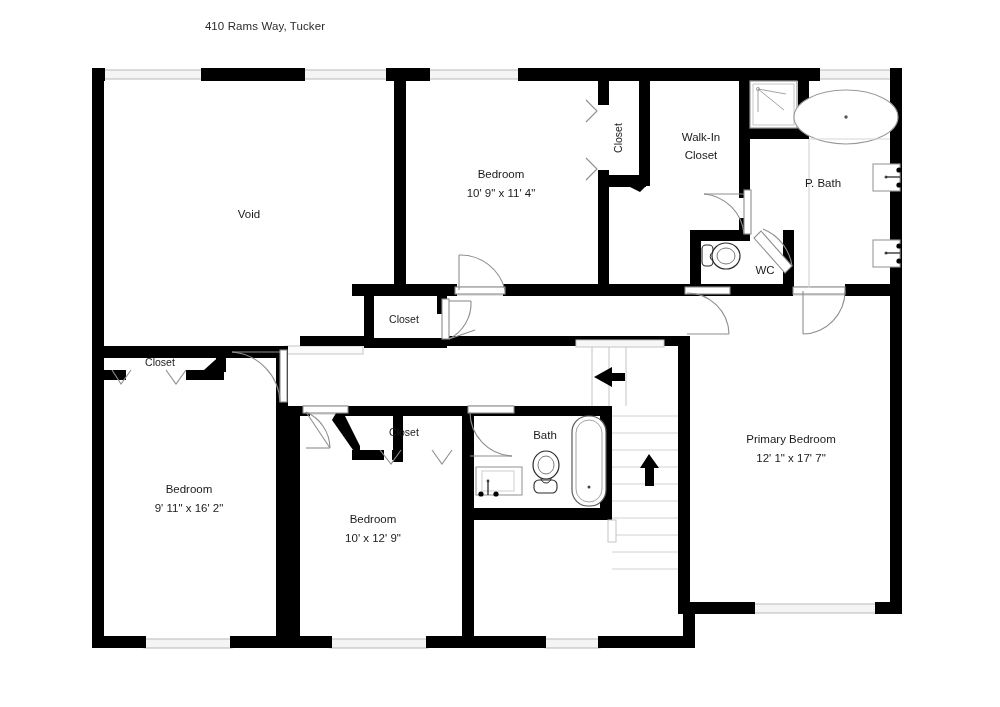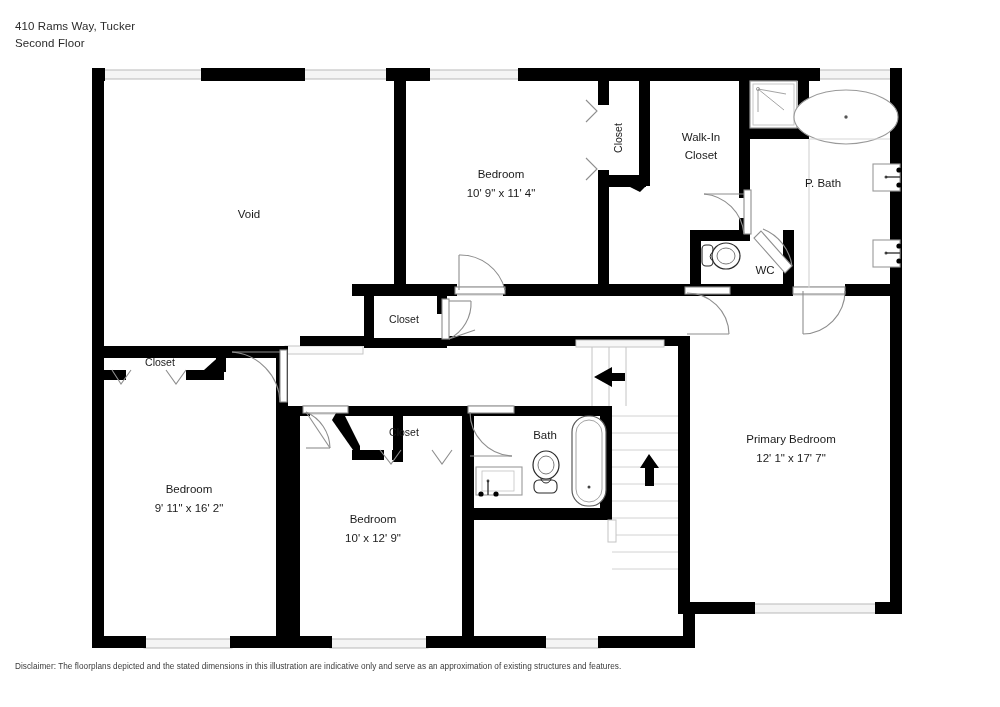--- a/index.html
+++ b/index.html
@@ -14,20 +14,21 @@
     position: relative;
     font-family: "Liberation Sans", sans-serif;
     color: #1a1a1a;
     overflow: hidden;
   }
   #header {
     position: absolute;
     left: 15px;
     top: 18px;
     width: 500px;
+    text-align: center;
   }
   #header .addr {
     font-size: 11.5px;
     line-height: 17px;
     color: #2a2a2a;
     letter-spacing: 0.1px;
   }
   #header .floor {
     font-size: 11.5px;
     line-height: 17px;
@@ -76,21 +77,20 @@
     fill: #1a1a1a;
     font-family: "Liberation Sans", sans-serif;
     text-anchor: middle;
   }
 </style>
 </head>
 <body>
 
 <div id="header">
   <div class="addr">410 Rams Way, Tucker</div>
-  <div class="floor">Second Floor</div>
 </div>
 
 <div id="plan-wrap">
 <svg id="plan" width="1000" height="707" viewBox="0 0 1000 707" xmlns="http://www.w3.org/2000/svg">
 
   <g>
     <rect x="92" y="68" width="810" height="580" fill="#ffffff"></rect>
   </g>
 
   <g>
@@ -407,14 +407,13 @@
 
     <text class="rmlabel" x="791" y="443">Primary Bedroom</text>
     <text class="rmdim" x="791" y="462">12' 1" x 17' 7"</text>
 
   </g>
 
 </svg>
 </div>
 
 <div id="footer">
-  <div class="line">Disclaimer: The floorplans depicted and the stated dimensions in this illustration are indicative only and serve as an approximation of existing structures and features.</div>
 </div>
 
 </body></html>

